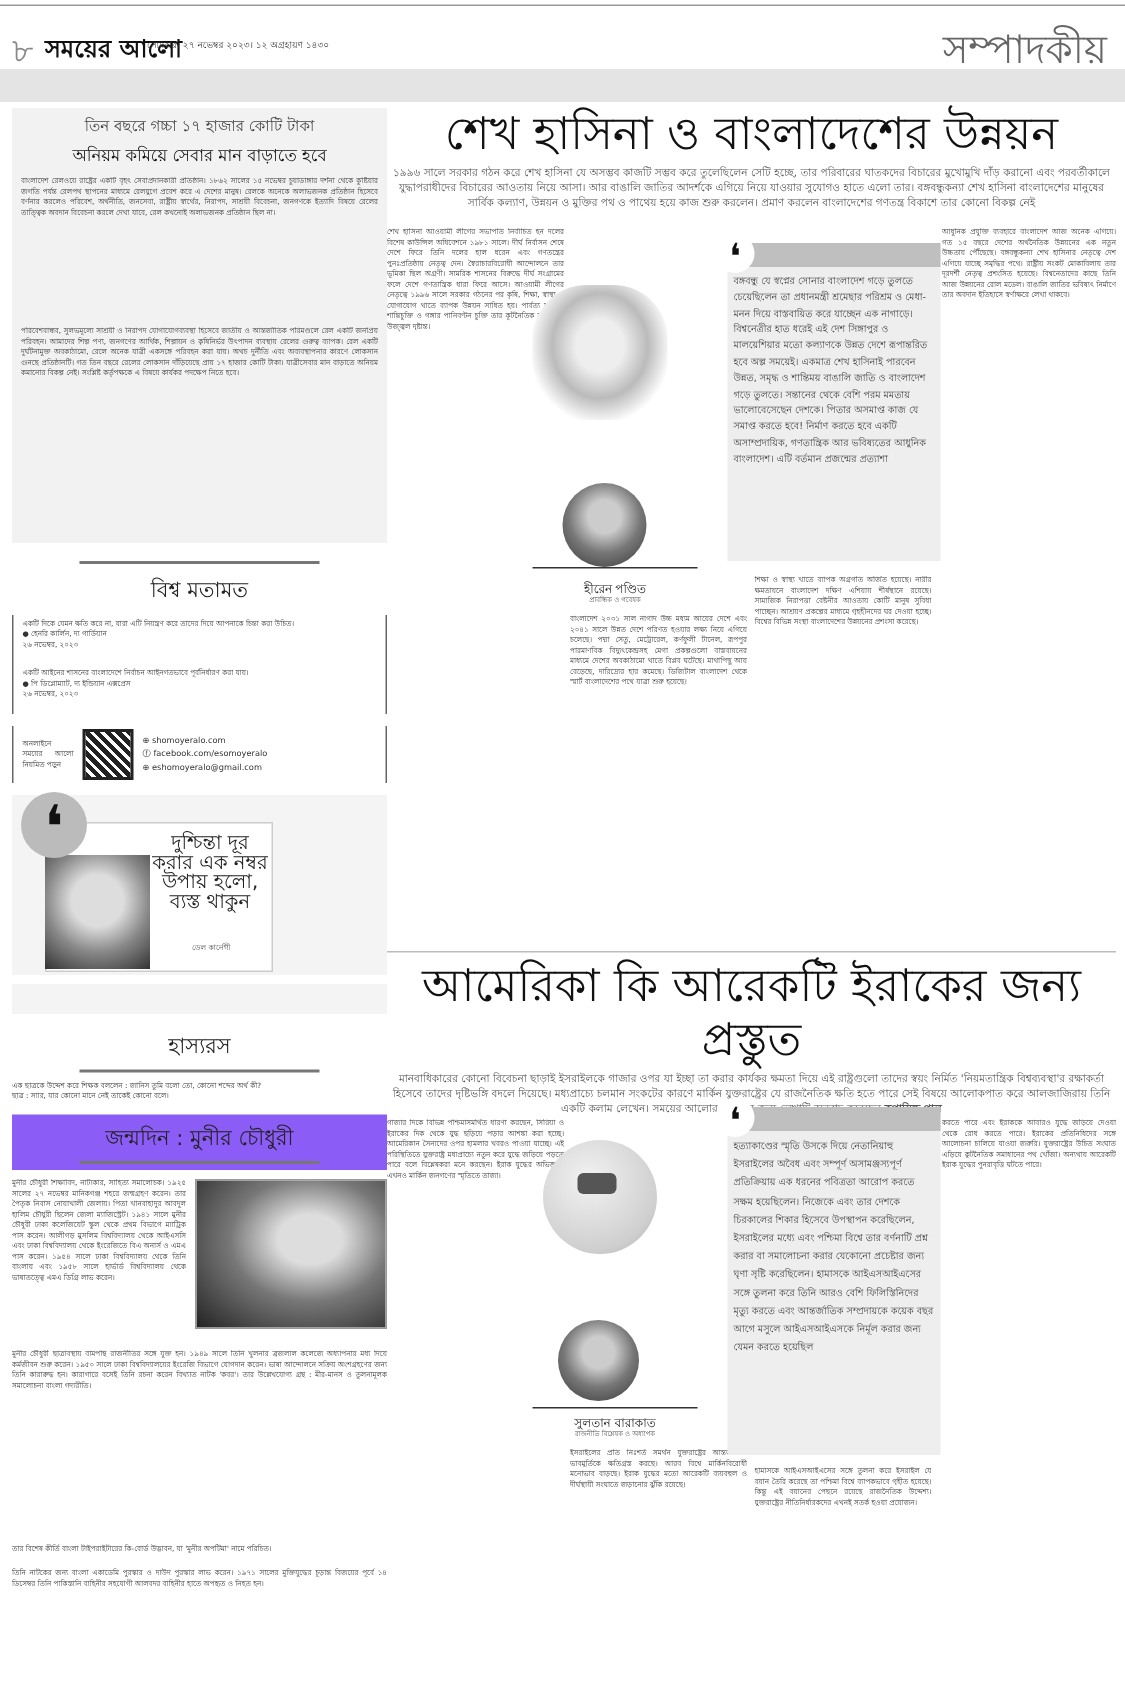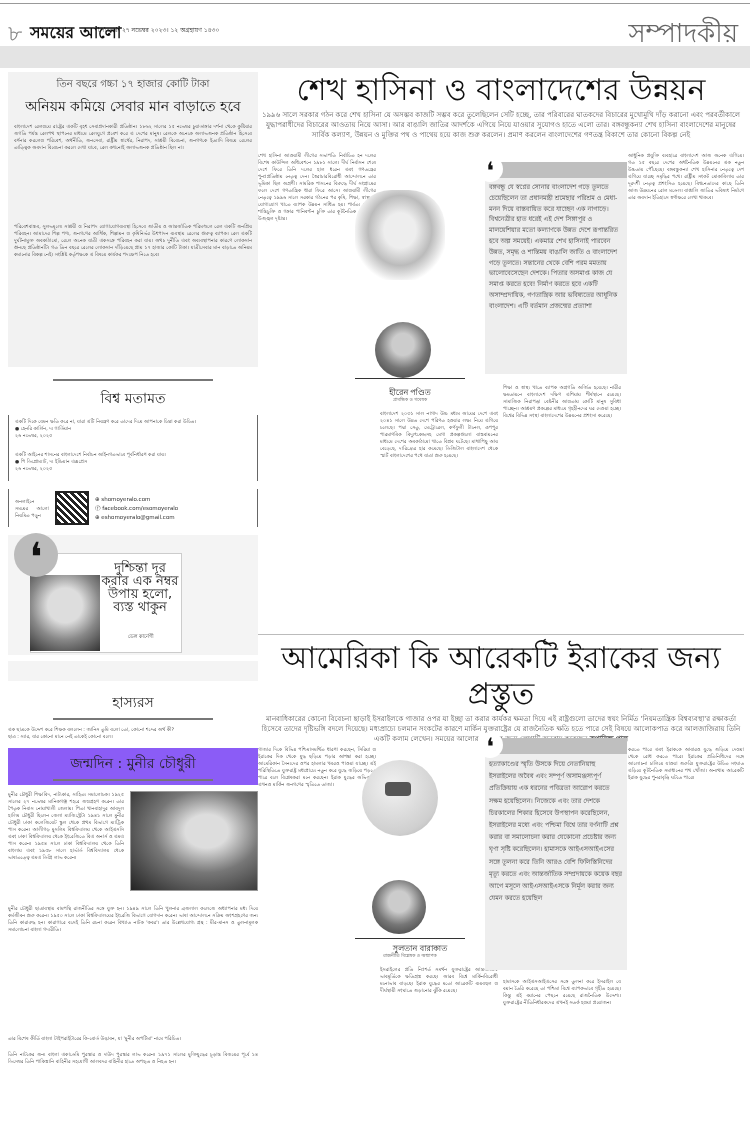--- a/index.html
+++ b/index.html
@@ -8,21 +8,21 @@
   .topline{left:0;top:3px;width:750px;height:1px;background:#999;}
   .mast{left:0;top:10px;width:750px;height:36px;border-bottom:1px solid #aaa;}
   .pagenum{left:8px;top:6px;font-size:22px;color:#888;font-family:"DejaVu Serif",serif;}
   .paper{left:30px;top:10px;font-size:16px;font-weight:bold;color:#111;}
   .dateline{left:98px;top:15px;font-size:6px;color:#333;}
   .section{right:12px;top:3px;font-size:26px;color:#666;}
   .greybar{left:0;top:46px;width:750px;height:22px;background:#e4e4e4;}
   .leftcol{left:8px;top:72px;width:250px;}
   .lbox{background:#f2f2f2;padding:4px 6px;}
   .kicker{text-align:center;font-size:10px;color:#444;}
-  .lhead{text-align:center;font-size:14px;color:#111;margin-top:2px;}
+  .lhead{text-align:center;font-size:11px;color:#111;margin-top:2px;}
   .body{font-size:4.8px;line-height:7px;color:#333;text-align:justify;}
   .rule{height:2px;background:#777;width:160px;margin:6px auto;}
   .sechead{text-align:center;font-size:14px;color:#222;}
   .bracket{border-left:1px solid #666;border-right:1px solid #666;padding:3px 6px;margin:4px 0;}
   .contact{display:flex;align-items:center;gap:6px;border-left:1px solid #666;border-right:1px solid #666;padding:2px 6px;margin:8px 0;}
   .qr{width:30px;height:30px;background:repeating-linear-gradient(45deg,#222 0 3px,#fff 3px 5px);border:2px solid #222;}
   .links div{font-size:5.5px;line-height:9px;color:#333;}
   .quotebox{position:relative;height:120px;background:#f4f4f4;margin-top:8px;}
   .qmark{position:absolute;left:6px;top:-2px;width:44px;height:44px;border-radius:50%;background:#bbb;color:#111;font-size:40px;line-height:48px;text-align:center;font-family:"DejaVu Serif",serif;}
   .qcard{position:absolute;left:22px;top:18px;width:150px;height:98px;background:#fff;border:1px solid #ccc;}
@@ -136,21 +136,21 @@
 
 <div class="abs" style="left:258px;top:640px;width:486px;">
   <div class="headline">আমেরিকা কি আরেকটি ইরাকের জন্য প্রস্তুত</div>
   <div class="intro"><span>মানবাধিকারের কোনো বিবেচনা ছাড়াই ইসরাইলকে গাজার ওপর যা ইচ্ছা তা করার কার্যকর ক্ষমতা দিয়ে এই রাষ্ট্রগুলো তাদের স্বয়ং নির্মিত 'নিয়মতান্ত্রিক বিশ্বব্যবস্থা'র রক্ষাকর্তা হিসেবে তাদের দৃষ্টিভঙ্গি বদলে দিয়েছে। মধ্যপ্রাচ্যে চলমান সংকটের কারণে মার্কিন যুক্তরাষ্ট্রের যে রাজনৈতিক ক্ষতি হতে পারে সেই বিষয়ে আলোকপাত করে আলজাজিরায় তিনি একটি কলাম লেখেন। সময়ের আলোর পাঠকের জন্য লেখাটি অনুবাদ করেছেন</span> <b>কৃপাসিন্ধু পাল</b></div>
 </div>
 <div class="col" style="left:258px;top:746px;width:118px;height:386px;overflow:hidden;">গাজার দিকে বিভিন্ন পশ্চিমাসমর্থিত ধারণা করছেন, সিরিয়া ও ইরাকের দিক থেকে যুদ্ধ ছড়িয়ে পড়ার আশঙ্কা করা হচ্ছে। আমেরিকান সৈন্যদের ওপর হামলার খবরও পাওয়া যাচ্ছে। এই পরিস্থিতিতে যুক্তরাষ্ট্র মধ্যপ্রাচ্যে নতুন করে যুদ্ধে জড়িয়ে পড়তে পারে বলে বিশ্লেষকরা মনে করছেন। ইরাক যুদ্ধের অভিজ্ঞতা এখনও মার্কিন জনগণের স্মৃতিতে তাজা।</div>
 <div class="globe" style="left:362px;top:760px;width:76px;height:76px;"></div>
 <div class="usa" style="left:385px;top:782px;width:26px;height:14px;"></div>
 <div class="avatar" style="left:372px;top:880px;width:54px;height:54px;"></div>
 <div class="divider" style="left:355px;top:938px;width:110px;"></div>
-<div class="byname" style="left:365px;top:942px;width:110px;">সুলতান বারাকাত</div>
+<div class="byname" style="left:355px;top:942px;width:110px;">সুলতান বারাকাত</div>
 <div class="bytitle" style="left:355px;top:953px;width:110px;">রাজনীতি বিশ্লেষক ও অধ্যাপক</div>
 <div class="col" style="left:380px;top:966px;width:118px;height:166px;overflow:hidden;">ইসরাইলের প্রতি নিঃশর্ত সমর্থন যুক্তরাষ্ট্রের আন্তর্জাতিক ভাবমূর্তিকে ক্ষতিগ্রস্ত করছে। আরব বিশ্বে মার্কিনবিরোধী মনোভাব বাড়ছে। ইরাক যুদ্ধের মতো আরেকটি ব্যয়বহুল ও দীর্ঘস্থায়ী সংঘাতে জড়ানোর ঝুঁকি রয়েছে।</div>
 <div class="pull" style="left:485px;top:738px;width:142px;height:232px;">
   <div class="pullhdr">
       <span class="pullq">❛</span>
     </div>
   <div class="pulltext" style="font-size:6.4px;line-height:12.2px;padding:4px 4px;">হত্যাকাণ্ডের স্মৃতি উসকে দিয়ে নেতানিয়াহু ইসরাইলের অবৈধ এবং সম্পূর্ণ অসামঞ্জস্যপূর্ণ প্রতিক্রিয়ায় এক ধরনের পবিত্রতা আরোপ করতে সক্ষম হয়েছিলেন। নিজেকে এবং তার দেশকে চিরকালের শিকার হিসেবে উপস্থাপন করেছিলেন, ইসরাইলের মধ্যে এবং পশ্চিমা বিশ্বে তার বর্ণনাটি প্রশ্ন করার বা সমালোচনা করার যেকোনো প্রচেষ্টার জন্য ঘৃণা সৃষ্টি করেছিলেন। হামাসকে আইএসআইএসের সঙ্গে তুলনা করে তিনি আরও বেশি ফিলিস্তিনিদের মৃত্যু করতে এবং আন্তর্জাতিক সম্প্রদায়কে কয়েক বছর আগে মসুলে আইএসআইএসকে নির্মূল করার জন্য যেমন করতে হয়েছিল</div>
 </div>
 <div class="col" style="left:503px;top:978px;width:118px;height:154px;overflow:hidden;">হামাসকে আইএসআইএসের সঙ্গে তুলনা করে ইসরাইল যে বয়ান তৈরি করেছে তা পশ্চিমা বিশ্বে ব্যাপকভাবে গৃহীত হয়েছে। কিন্তু এই বয়ানের পেছনে রয়েছে রাজনৈতিক উদ্দেশ্য। যুক্তরাষ্ট্রের নীতিনির্ধারকদের এখনই সতর্ক হওয়া প্রয়োজন।</div>
 <div class="col" style="left:628px;top:746px;width:116px;height:386px;overflow:hidden;">করতে পারে এবং ইরাককে আবারও যুদ্ধে জড়িয়ে দেওয়া থেকে রোধ করতে পারে। ইরাকের প্রতিনিধিদের সঙ্গে আলোচনা চালিয়ে যাওয়া জরুরি। যুক্তরাষ্ট্রের উচিত সংঘাত এড়িয়ে কূটনৈতিক সমাধানের পথ খোঁজা। অন্যথায় আরেকটি ইরাক যুদ্ধের পুনরাবৃত্তি ঘটতে পারে।</div>

